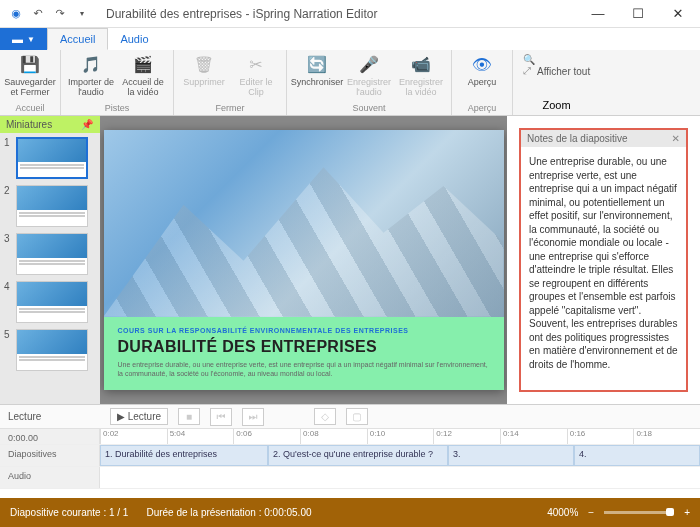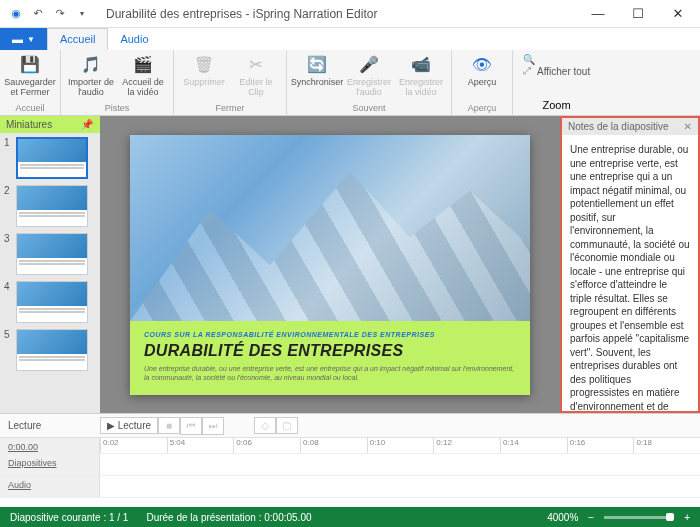--- a/index.html
+++ b/index.html
@@ -30,43 +30,43 @@
 .thumbs-hdr { background: #bef264; padding: 3px 6px; font-size: 10px; color: #555; display: flex; justify-content: space-between; align-items: center; }
 .thumbs-list { flex: 1; overflow: auto; padding: 4px; }
 .thumb { display: flex; gap: 4px; margin-bottom: 6px; }
 .thumb .num { font-size: 10px; color: #555; width: 8px; }
 .thumb .img { width: 72px; height: 42px; background: #fff; border: 1px solid #ccc; overflow: hidden; position: relative; }
 .thumb.sel .img { border: 2px solid #1e6fd6; }
 .thumb .img .bluebox { background: linear-gradient(135deg,#6ab0e0,#3080c0); width: 100%; height: 60%; }
 .thumb .img .wtxt { height: 40%; padding: 2px; }
 .thumb .img .wtxt div { height: 2px; background: #ccc; margin-bottom: 1px; }
 .center { flex: 1; background: #888; display: flex; align-items: center; justify-content: center; position: relative; overflow: hidden; }
-.slide { width: 400px; height: 260px; background: #bef264; box-shadow: 0 2px 10px rgba(0,0,0,.4); display: flex; flex-direction: column; font-style: italic; }
+.slide { width: 400px; height: 260px; background: #86efac; box-shadow: 0 2px 10px rgba(0,0,0,.4); display: flex; flex-direction: column; }
 .slide .hero { flex: 1; background: linear-gradient(135deg,#9fc8e8 0%,#6fa8d8 30%, #c0d8e8 60%, #80a0b8 100%); position: relative; overflow: hidden; }
 .slide .hero::before { content:""; position:absolute; inset:0; background: repeating-linear-gradient(60deg, rgba(255,255,255,.25) 0 20px, rgba(150,170,185,.35) 20px 45px); clip-path: polygon(0 100%, 20% 40%, 35% 70%, 55% 20%, 70% 55%, 85% 30%, 100% 60%, 100% 100%); }
 .slide .body { padding: 10px 14px 12px; }
 .slide .kicker { color: #1e6fd6; font-size: 7px; letter-spacing: .5px; font-weight: 600; text-transform: uppercase; }
 .slide .h1 { font-size: 16px; font-weight: 800; color: #222; margin: 4px 0; letter-spacing: .3px; }
 .slide .para { font-size: 7px; color: #666; line-height: 1.3; }
-.notes { width: 140px; background: #fff; border: 2px solid #e06050; margin: 0; display: flex; flex-direction: column; }
+.notes { width: 169px; background: #fff; border: 2px solid #e06050; margin: 12px; display: flex; flex-direction: column; }
 .notes-hdr { background: #e8e8e8; padding: 3px 6px; font-size: 10px; color: #666; display: flex; justify-content: space-between; }
 .notes-hdr .x { color: #888; }
 .notes-body { flex: 1; padding: 8px; font-size: 10px; color: #333; line-height: 1.35; overflow: auto; }
-.playback { height: 24px; border-top: 1px solid #d0d0d0; display: flex; align-items: center; padding: 0 8px; background: #fafafa; }
+.playback { height: 24px; border-top: 1px solid #d0d0d0; display: flex; align-items: center; padding: 0 8px; gap: 10px; background: #fafafa; }
 .playback .lab { color: #555; width: 92px; font-size: 10px; }
 .pbtn { border: 1px solid #ccc; background: #fff; padding: 2px 6px; font-size: 10px; color: #555; display: flex; align-items: center; gap: 3px; }
 .pbtn.sq { width: 22px; justify-content: center; }
 .pbtn.dis { color: #ccc; }
 .timeline { height: 70px; border-top: 1px solid #e0e0e0; display: flex; flex-direction: column; font-size: 9px; color: #666; background: #fff; }
 .tl-row { display: flex; align-items: stretch; border-bottom: 1px solid #eee; }
-.tl-row .rlab { width: 100px; padding: 4px 8px; background: #f0f0f0; border-right: 1px solid #e0e0e0; text-decoration: underline; }
+.tl-row .rlab { width: 100px; padding: 4px 8px; background: #f0f0f0; border-right: 1px solid #e0e0e0; }
 .tl-row .rbody { flex: 1; position: relative; display: flex; }
 .ruler .tick { flex: 1; border-left: 1px solid #ddd; padding-left: 2px; font-size: 8px; color: #888; }
 .clips .clip { background: #dce8f5; border: 1px solid #b8d0e8; padding: 3px 4px; font-size: 9px; color: #335; overflow: hidden; white-space: nowrap; }
-.status { height: 20px; background: #15803d; color: #fff; display: flex; align-items: center; padding: 0 10px; font-size: 10px; gap: 18px; }
+.status { height: 29px; background: #a16207; color: #fff; display: flex; align-items: center; padding: 0 10px; font-size: 10px; gap: 18px; }
 .status .right { margin-left: auto; display: flex; gap: 10px; align-items: center; }
 .slider { width: 70px; height: 3px; background: rgba(255,255,255,.5); position: relative; }
 .slider::after { content:""; position:absolute; right:0; top:-3px; width:8px; height:8px; background:#fff; border-radius:2px; }
 </style>
 </head>
 <body>
 
 <div class="titlebar">
   <div class="qat">
     <span style="color:#1e6fd6">◉</span>
@@ -269,20 +269,26 @@
         <div class="tick">0:08</div>
         <div class="tick">0:10</div>
         <div class="tick">0:12</div>
         <div class="tick">0:14</div>
         <div class="tick">0:16</div>
         <div class="tick">0:18</div>
       </div>
   </div>
   <div class="tl-row" style="height:22px">
     <div class="rlab">Diapositives</div>
+    <div class="rbody clips" id="clips">
+        <div class="clip" style="width: 28%;">1. Durabilité des entreprises</div>
+        <div class="clip" style="width: 30%;">2. Qu'est-ce qu'une entreprise durable ?</div>
+        <div class="clip" style="width: 21%;">3. </div>
+        <div class="clip" style="width: 21%;">4. </div>
+      </div>
   </div>
   <div class="tl-row" style="height:22px">
     <div class="rlab">Audio</div>
     <div class="rbody"></div>
   </div>
 </div>
 
 <div class="status">
   <span>Diapositive courante : 1 / 1</span>
   <span>Durée de la présentation : 0:00:05.00</span>

